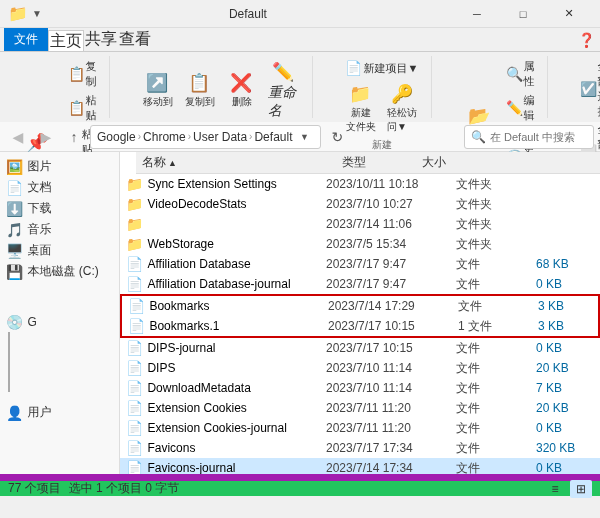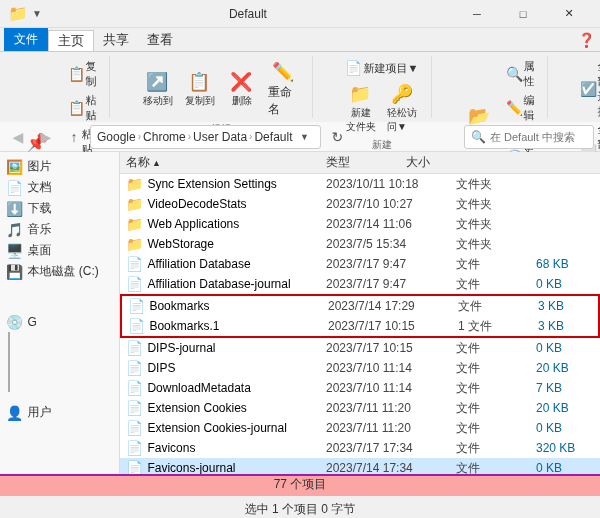--- a/index.html
+++ b/index.html
@@ -12,21 +12,21 @@
       display: flex;
       align-items: center;
       padding: 0 8px;
       border-bottom: 1px solid #ddd;
     }
     .title-bar-icons { display: flex; gap: 4px; align-items: center; }
     .title-bar-title { flex: 1; text-align: center; font-size: 12px; color: #333; }
     .title-bar-controls { display: flex; gap: 0; margin-left: auto; }
     .title-btn { width: 46px; height: 28px; display: flex; align-items: center; justify-content: center; font-size: 11px; cursor: pointer; color: #333; }
     .ribbon-tabs { display: flex; padding: 0 4px; background: #f0f0f0; border-bottom: 1px solid #ccc; height: 24px; }
-    .ribbon-tab { padding: 4px 9px; font-size: 13px; cursor: pointer; color: #333; display: flex; align-items: center; }
+    .ribbon-tab { padding: 4px 1px; font-size: 16px; cursor: pointer; color: #333; display: flex; align-items: center; }
     .ribbon-tab.active { background: #fff; border: 1px solid #ccc; border-bottom: none; margin-top: 2px; }
     .ribbon-content { display: flex; padding: 4px 6px; gap: 8px; align-items: stretch; height: 70px; }
     .ribbon-group { display: flex; flex-direction: column; align-items: center; border-right: 1px solid #ddd; padding: 2px 8px; }
     .ribbon-group-items { display: flex; gap: 2px; flex: 1; align-items: center; }
     .ribbon-group-label { font-size: 10px; color: #666; margin-top: 2px; }
     .ribbon-btn { display: flex; flex-direction: column; align-items: center; padding: 2px 4px; cursor: pointer; border-radius: 3px; min-width: 40px; font-size: 10px; color: #333; }
     .ribbon-btn-icon { width: 24px; height: 24px; display: flex; align-items: center; justify-content: center; font-size: 18px; }
     .ribbon-btn-small { flex-direction: row; min-width: auto; padding: 1px 4px; font-size: 11px; }
     .ribbon-btn-small .ribbon-btn-icon { width: 18px; height: 18px; font-size: 14px; }
     
@@ -43,38 +43,38 @@
     .main-layout { display: flex; height: calc(518px - 28px - 95px - 30px - 22px); }
     
     
     .sidebar { width: 120px; background: #f8f8f8; border-right: 1px solid #ddd; overflow-y: auto; padding: 4px 0; flex-shrink: 0; }
     .sidebar-item { display: flex; align-items: center; padding: 2px 6px; gap: 4px; cursor: pointer; font-size: 12px; }
     .sidebar-item-icon { font-size: 14px; }
     .sidebar-item-label { color: #333; white-space: nowrap; overflow: hidden; text-overflow: ellipsis; }
     
     
     .file-list { flex: 1; background: white; overflow-y: auto; }
-    .file-list-header { display: flex; align-items: flex-end; background: #f0f0f0; border-bottom: 1px solid #ddd; padding: 2px 6px; font-size: 12px; height: 22px; }
+    .file-list-header { display: flex; align-items: flex-end; background: #f0f0f0; border-bottom: 1px solid #ddd; padding: 2px 6px; font-size: 12px; height: 22px; margin-left: 16px; }
     .file-list-header-col { color: #333; cursor: pointer; display: flex; align-items: center; gap: 2px; }
     .col-name { flex: 0 0 200px; }
     .col-date { flex: 0 0 130px; }
     .col-type { flex: 0 0 80px; }
     .col-size { flex: 0 0 60px; text-align: right; }
     
     .file-item { display: flex; align-items: center; padding: 1px 6px; min-height: 20px; cursor: pointer; font-size: 12px; }
     .file-item.selected { background: #cce8ff; }
     .file-item-name { flex: 0 0 200px; display: flex; align-items: center; gap: 4px; white-space: nowrap; overflow: hidden; }
     .file-item-date { flex: 0 0 130px; color: #444; }
     .file-item-type { flex: 0 0 80px; color: #444; }
     .file-item-size { flex: 0 0 60px; color: #0369a1; }
     .file-icon { font-size: 14px; flex-shrink: 0; }
     .file-name-text { overflow: hidden; text-overflow: ellipsis; white-space: nowrap; }
     
     
-    .status-bar { height: 22px; background: #fca5a5; border-top: 2px solid #a21caf; display: flex; align-items: center; padding: 0 8px; gap: 8px; font-size: 12px; color: #333; flex-direction: column; }
+    .status-bar { height: 22px; background: #22c55e; border-top: 7px solid #a21caf; display: flex; align-items: center; padding: 0 8px; gap: 8px; font-size: 12px; color: #333; }
     .status-bar-right { margin-left: auto; display: flex; gap: 4px; }
     .status-view-btn { width: 22px; height: 18px; display: flex; align-items: center; justify-content: center; cursor: pointer; border-radius: 2px; font-size: 12px; }
     .status-view-btn.active { background: #cce8ff; }
     
     
     ::-webkit-scrollbar { width: 8px; height: 8px; }
     ::-webkit-scrollbar-track { background: #f0f0f0; }
     ::-webkit-scrollbar-thumb { background: #c0c0c0; border-radius: 4px; }
     
     .ribbon-separator { width: 1px; background: #ddd; height: 60px; margin: 0 2px; }
@@ -150,21 +150,21 @@
       <div class="ribbon-btn">
         <div class="ribbon-btn-icon">📋</div>
         <div style="font-size:10px;">复制到</div>
       </div>
       <div class="ribbon-btn">
         <div class="ribbon-btn-icon">❌</div>
         <div style="font-size:10px;">删除</div>
       </div>
       <div class="ribbon-btn">
         <div class="ribbon-btn-icon">✏️</div>
-        <div style="font-size:12px;">重命名</div>
+        <div style="font-size:14px;font-style:italic;">重命名</div>
       </div>
     </div>
     <div class="ribbon-group-label">组织</div>
   </div>
 
   <div class="ribbon-separator"></div>
 
   <div class="ribbon-group">
     <div class="ribbon-group-items" style="flex-direction:column; gap:2px;">
       <div class="ribbon-btn ribbon-btn-small">
@@ -324,21 +324,20 @@
         <span class="file-icon">📁</span>
         <span class="file-name-text">VideoDecodeStats</span>
       </div>
       <div class="file-item-date">2023/7/10 10:27</div>
       <div class="file-item-type">文件夹</div>
       <div class="file-item-size"></div>
     </div>
         <div class="file-item">
       <div class="file-item-name">
         <span class="file-icon">📁</span>
-        <span class="file-name-text">Web Applications</span>
       </div>
       <div class="file-item-date">2023/7/14 11:06</div>
       <div class="file-item-type">文件夹</div>
       <div class="file-item-size"></div>
     </div>
         <div class="file-item">
       <div class="file-item-name">
         <span class="file-icon">📁</span>
         <span class="file-name-text">WebStorage</span>
       </div>

